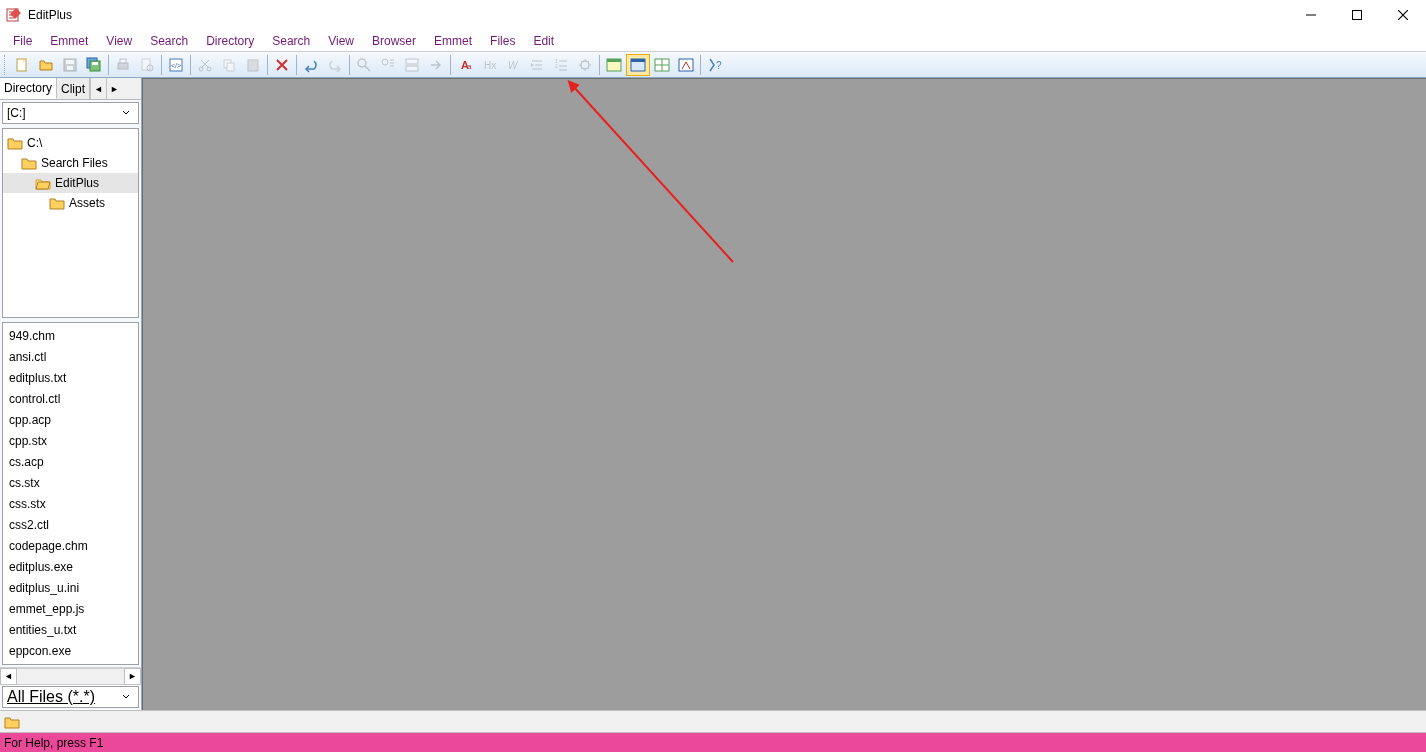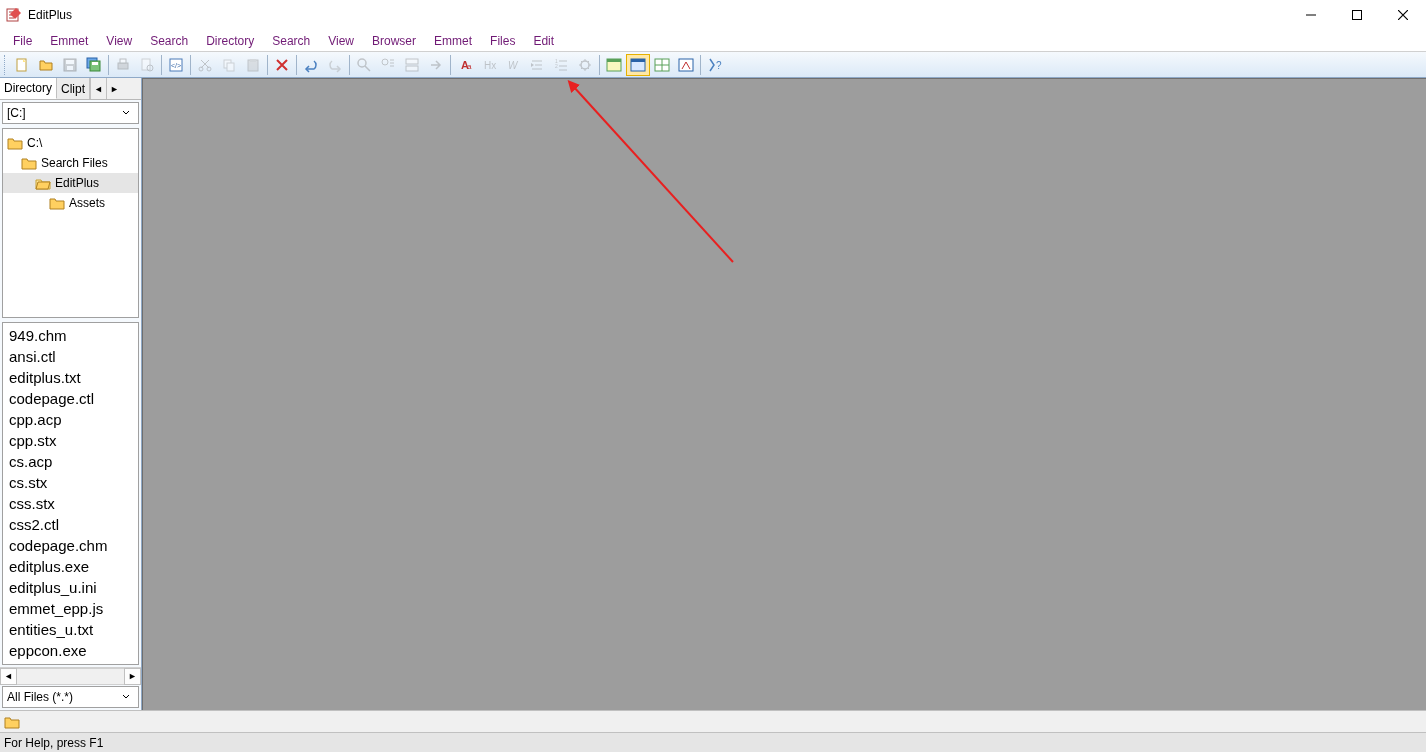--- a/index.html
+++ b/index.html
@@ -161,42 +161,43 @@
     border: 1px solid #a0a0a0;
     margin: 2px;
     background: #ffffff;
     overflow-y: scroll;
     overflow-x: hidden;
     position: relative;
   }
   .file-list-inner { padding: 2px 0; }
   .file-row {
     padding: 1px 6px;
-    font-size: 15px;
+    font-size: 12px;
     height: 21px;
     display: flex; align-items: center;
     white-space: nowrap;
   }
   .file-list-hscroll {
     height: 17px;
     border-top: 1px solid #d0d0d0;
     display:flex; align-items:center;
     background:#f0f0f0;
   }
   .file-list-hscroll .arrow { width:17px; height:17px; display:flex;align-items:center;justify-content:center; font-size:9px; border:1px solid #c0c0c0; background:#fdfdfd;}
   .file-list-hscroll .track { flex:1; height:17px; background:#f0f0f0; border-top:1px solid #d0d0d0; border-bottom:1px solid #d0d0d0;}
   
   .filter-dd {
     height: 22px;
     border: 1px solid #a0a0a0;
     margin: 2px;
     background: #ffffff;
     display: flex; align-items: center;
     padding: 0 4px;
-    font-size: 12px;
+    font-size: 16px;
+    text-decoration: underline;
   }
   .filter-dd .chevwrap {
     margin-left:auto; width:16px;height:18px;display:flex;align-items:center;justify-content:center;
   }
   
   .editor {
     flex: 1 1 auto;
     background: #9d9d9d;
     position: relative;
     border-left: 1px solid #6e6e6e;
@@ -206,21 +207,21 @@
   .bottomstrip {
     height: 22px;
     background: #f0f0f0;
     border-top: 1px solid #c0c0c0;
     display:flex; align-items:center; padding-left:4px;
   }
   .bottomstrip .foldericon { width:16px;height:16px;}
   
   .statusbar {
     height: 20px;
-    background: #e5e5e5;
+    background: #ec4899;
     border-top: 1px solid #c0c0c0;
     display:flex; align-items:center;
     padding: 8px 4px;
     font-size: 12px;
     text-align: center;
   }
   
   .arrow-overlay {
     position: absolute;
     left: 0; top: 0;
@@ -498,21 +499,21 @@
             <path d="M1 4h5l1 2h8v8H1z" fill="#ffd060" stroke="#b08020"></path>
           </svg>
           <span>Assets</span>
         </div>
       </div>
     <div class="file-list">
       <div class="file-list-inner" id="file-list-inner">
           <div class="file-row">949.chm</div>
           <div class="file-row">ansi.ctl</div>
           <div class="file-row">editplus.txt</div>
-          <div class="file-row">codepage.ctl</div>
+          <div class="file-row">control.ctl</div>
           <div class="file-row">cpp.acp</div>
           <div class="file-row">cpp.stx</div>
           <div class="file-row">cs.acp</div>
           <div class="file-row">cs.stx</div>
           <div class="file-row">css.stx</div>
           <div class="file-row">css2.ctl</div>
           <div class="file-row">codepage.chm</div>
           <div class="file-row">editplus.exe</div>
           <div class="file-row">editplus_u.ini</div>
           <div class="file-row">emmet_epp.js</div>

